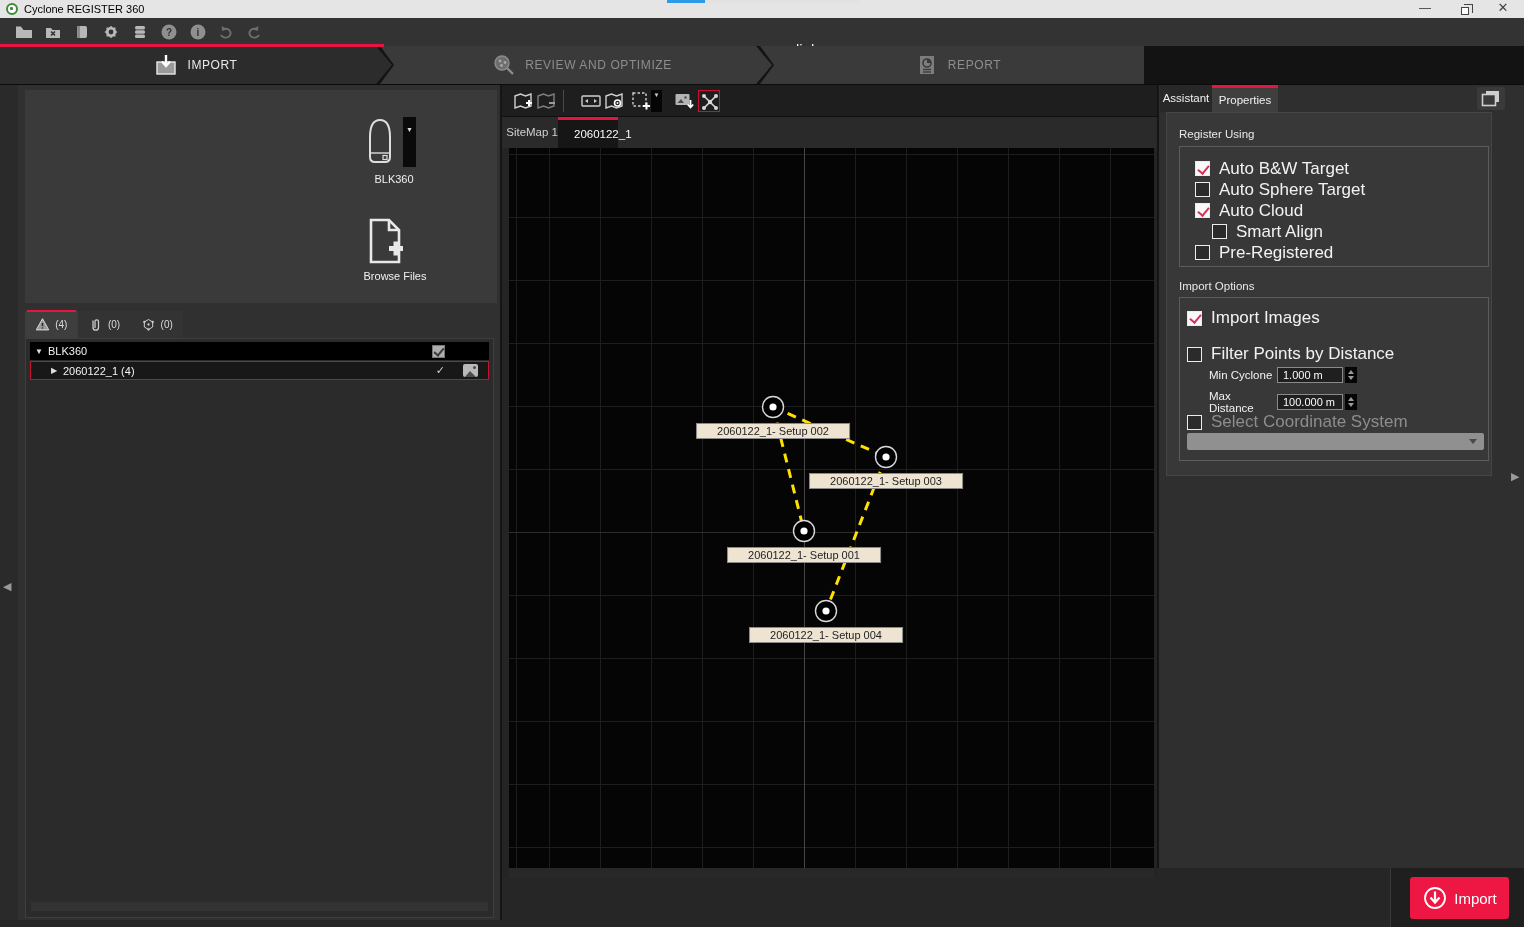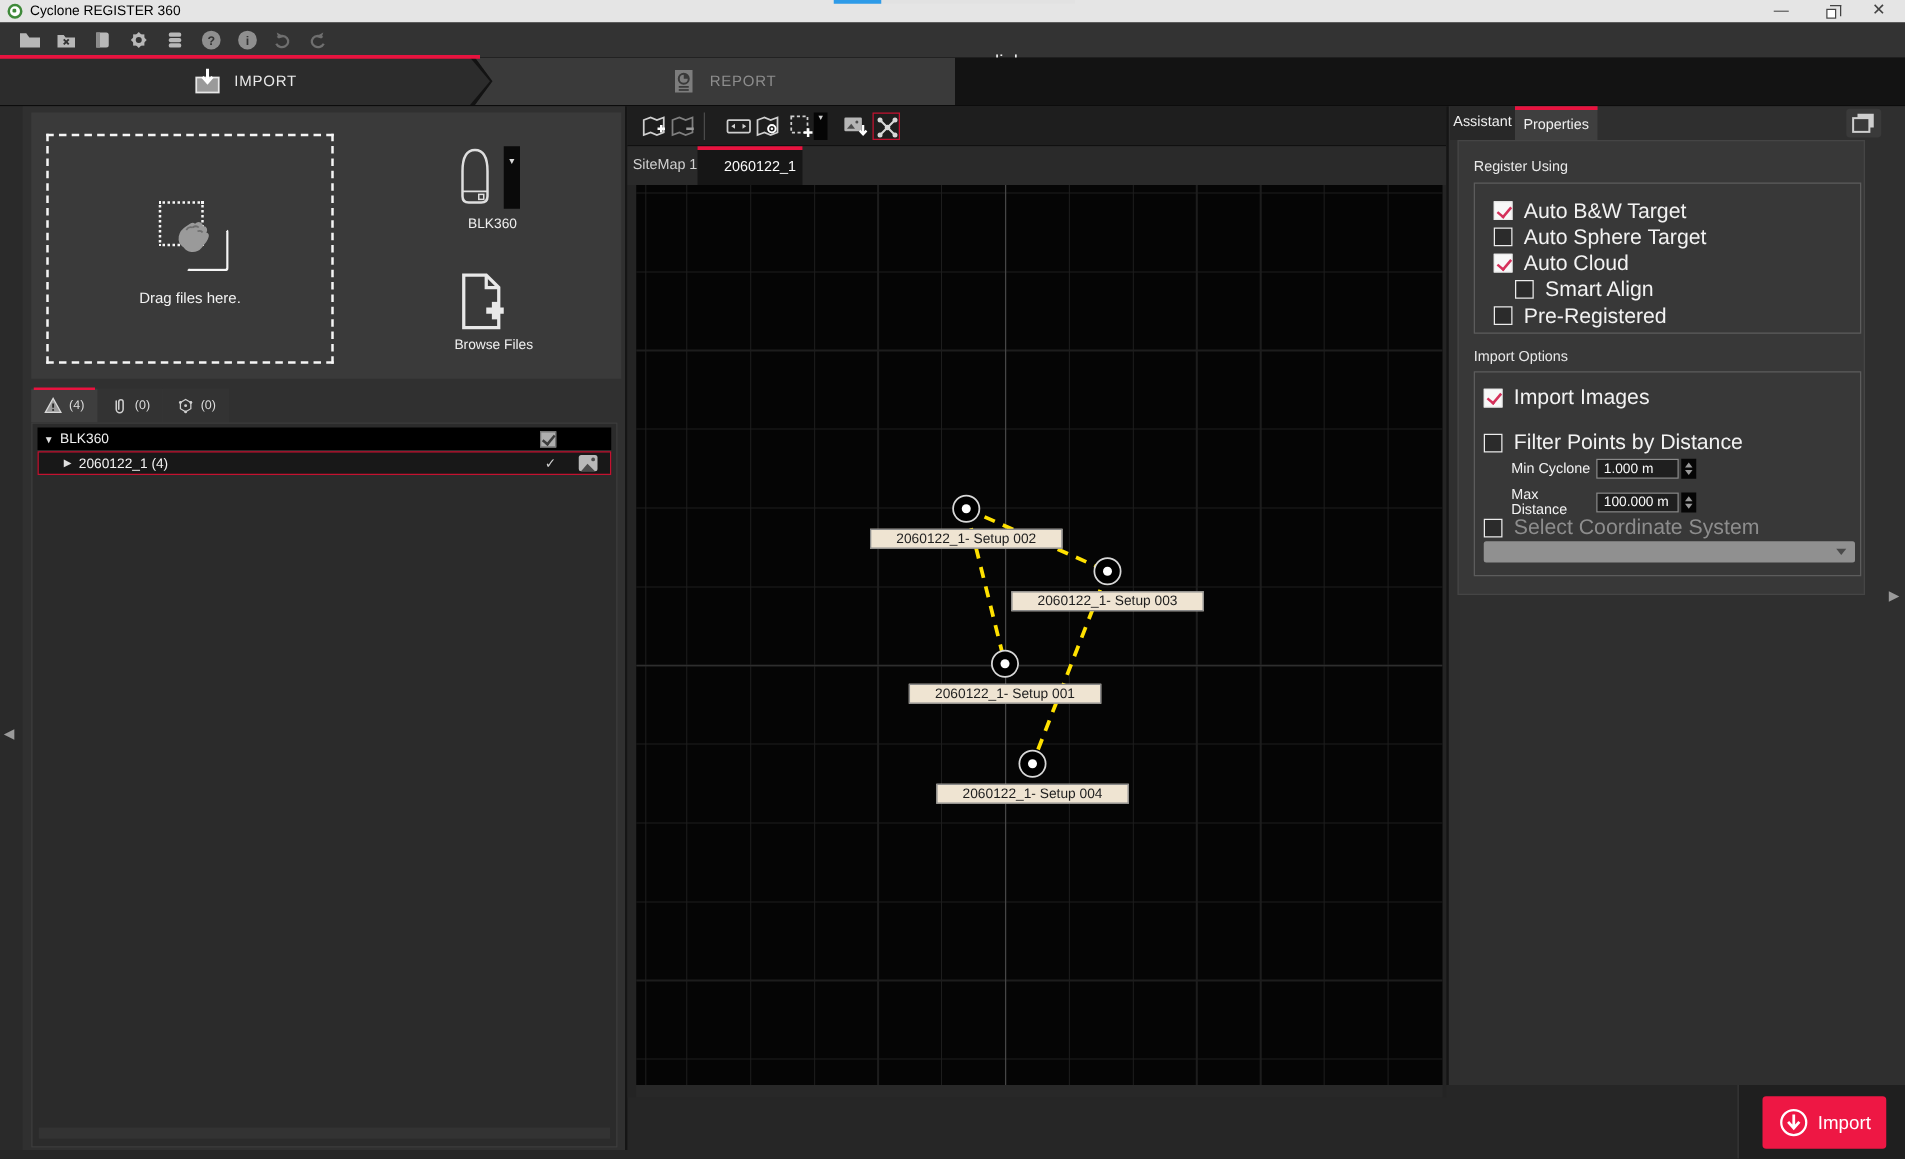--- a/index.html
+++ b/index.html
@@ -84,23 +84,23 @@
 
   
   #map-panel { position:absolute; left:502px; top:85px; width:655px; height:793px; background:#242424; }
   #map-toolbar { position:absolute; left:0; top:0; width:655px; height:32px; background:#1e1e1e; border-bottom:1px solid #101010; }
   .map-tool { position:absolute; top:5px; width:22px; height:22px; }
   .map-tool svg { width:22px; height:22px; }
   #tool-sep { position:absolute; left:61px; top:5px; width:1px; height:22px; background:#4a4a4a; }
   #tool-select-dd { position:absolute; left:149px; top:5px; width:11px; height:22px; background:#050505; color:#cfcfcf; font-size:6px; text-align:center; line-height:10px; }
   #tool-links { border:1px solid #c41230; }
   #map-tabs { position:absolute; left:0; top:32px; width:655px; height:31px; background:#2a2a2a; }
-  .map-tab { position:absolute; top:0; height:31px; line-height:31px; text-align:center; font-size:11.5px; color:#d0d0d0; }
+  .map-tab { position:absolute; top:0; height:31px; line-height:31px; text-align:right; font-size:11.5px; color:#d0d0d0; }
   #map-tab-0 { left:4px; width:52px; }
-  #map-tab-1 { left:56px; width:84px; background:#161616; color:#fafafa; border-top:3px solid #e8133f; line-height:28px;padding-left:16px; }
+  #map-tab-1 { left:56px; width:60px; background:#161616; color:#fafafa; border-top:3px solid #e8133f; line-height:28px;padding-left:16px; }
   #map-view { position:absolute; left:7px; top:63px; width:645px; height:720px; background:#050505;
       background-image:
         repeating-linear-gradient(to right, #1d1d1d 0 1px, transparent 1px 51px),
         repeating-linear-gradient(to bottom, #1d1d1d 0 1px, transparent 1px 63px);
       background-position:40px 0, 0 6px; overflow:hidden; }
   #axis-v { position:absolute; left:295px; top:0; width:1px; height:720px; background:#464646; }
   #axis-h { position:absolute; left:0; top:384px; width:645px; height:1px; background:#2e2e2e; }
   #map-links-svg { position:absolute; left:0; top:0; width:645px; height:720px; }
   .node-label { position:absolute; transform:translate(-50%,-50%); background:#efe4d2; border:1px solid #8a8a8a; color:#1e1e1e; font-size:11px; line-height:14px; padding:0 20px; white-space:nowrap; }
   #map-hscroll { position:absolute; left:7px; top:783px; width:645px; height:10px; background:#282828; }
@@ -225,50 +225,49 @@
 <div id="import-underline"></div>
 
 <div id="workflow">
   <div class="step active" id="step-import">
     <svg viewBox="0 0 24 24">
         <rect x="3" y="9" width="18" height="12" fill="#9a9a9a" stroke="#e8e8e8" stroke-width="1.4"></rect>
         <path d="M12 2 v10 M8 8.5 L12 13 L16 8.5" fill="none" stroke="#ffffff" stroke-width="2.4"></path>
       </svg>
     <span>IMPORT</span>
   </div>
+  <div class="step" id="step-review">
+    <svg viewBox="0 0 24 24">
+        <circle cx="10" cy="10" r="7" fill="#9a9a9a" stroke="#d0d0d0" stroke-width="1.4"></circle>
+        <line x1="15" y1="15" x2="21" y2="21" stroke="#d0d0d0" stroke-width="2.4"></line>
+        <circle cx="8" cy="8" r="1.4" fill="#fff"></circle>
+        <circle cx="13" cy="9.5" r="1.4" fill="#fff"></circle>
+        <circle cx="9.5" cy="12.5" r="1.4" fill="#fff"></circle>
+      </svg>
+    <span>REVIEW AND OPTIMIZE</span>
+  </div>
   <div class="step" id="step-report">
     <svg viewBox="0 0 24 24">
         <rect x="5" y="3" width="14" height="18" fill="#b5b5b5"></rect>
         <circle cx="12" cy="10" r="4" fill="none" stroke="#3a3a3a" stroke-width="1.6"></circle>
         <path d="M12 6 a4 4 0 0 1 4 4 L12 10 z" fill="#3a3a3a"></path>
         <line x1="8" y1="16.5" x2="16" y2="16.5" stroke="#3a3a3a" stroke-width="1.4"></line>
         <line x1="8" y1="19" x2="16" y2="19" stroke="#3a3a3a" stroke-width="1.4"></line>
       </svg>
     <span>REPORT</span>
   </div>
 </div>
 <div id="content-sep"></div>
 
 <div id="left-gutter">
   <div id="left-collapse">◀</div>
 </div>
 
 <div id="left-panel">
   <div id="import-card">
-    <div id="drag-zone">
-      <div id="drag-art">
-        <div id="drag-dotted"></div>
-        <div id="drag-bracket"></div>
-        <svg id="drag-hand" viewBox="0 0 34 34">
-            <path d="M10 27 q-5 -3 -4 -9 q1 -5 6 -8 l3 -2 q2.5 -1.5 4 0 q2 -2 4.5 -1 q2 1 1.8 3 q2.5 -0.5 3.2 1.8 q0.6 1.8 -0.5 3.2 q2.5 0.6 2 3.2 q-0.4 2.3 -2 4.3 l-4 5 q-3 3.5 -8 3 q-4 -0.4 -6 -3.5 z" fill="#9a9a9a"></path>
-            <path d="M12 13 q2 -3 5 -2 M17 11 q3 -2 5 0 M21 14 q3 -1 4 1" fill="none" stroke="#6e6e6e" stroke-width="1.4"></path>
-          </svg>
-      </div>
-      <div id="drag-label">Drag files here.</div>
-    </div>
     <div id="device-block">
       <div id="device-icon">
         <svg viewBox="0 0 30 52">
             <path d="M5 22 q0 -17 10 -17 q10 0 10 17 v20 q0 5 -5 5 h-10 q-5 0 -5 -5 z" fill="none" stroke="#dedede" stroke-width="2"></path>
             <line x1="5" y1="38" x2="25" y2="38" stroke="#dedede" stroke-width="1.4"></line>
             <rect x="18" y="40.5" width="4" height="4" fill="none" stroke="#dedede" stroke-width="1.2"></rect>
           </svg>
       </div>
       <div id="device-dropdown">▼</div>
       <div id="device-label">BLK360</div>

